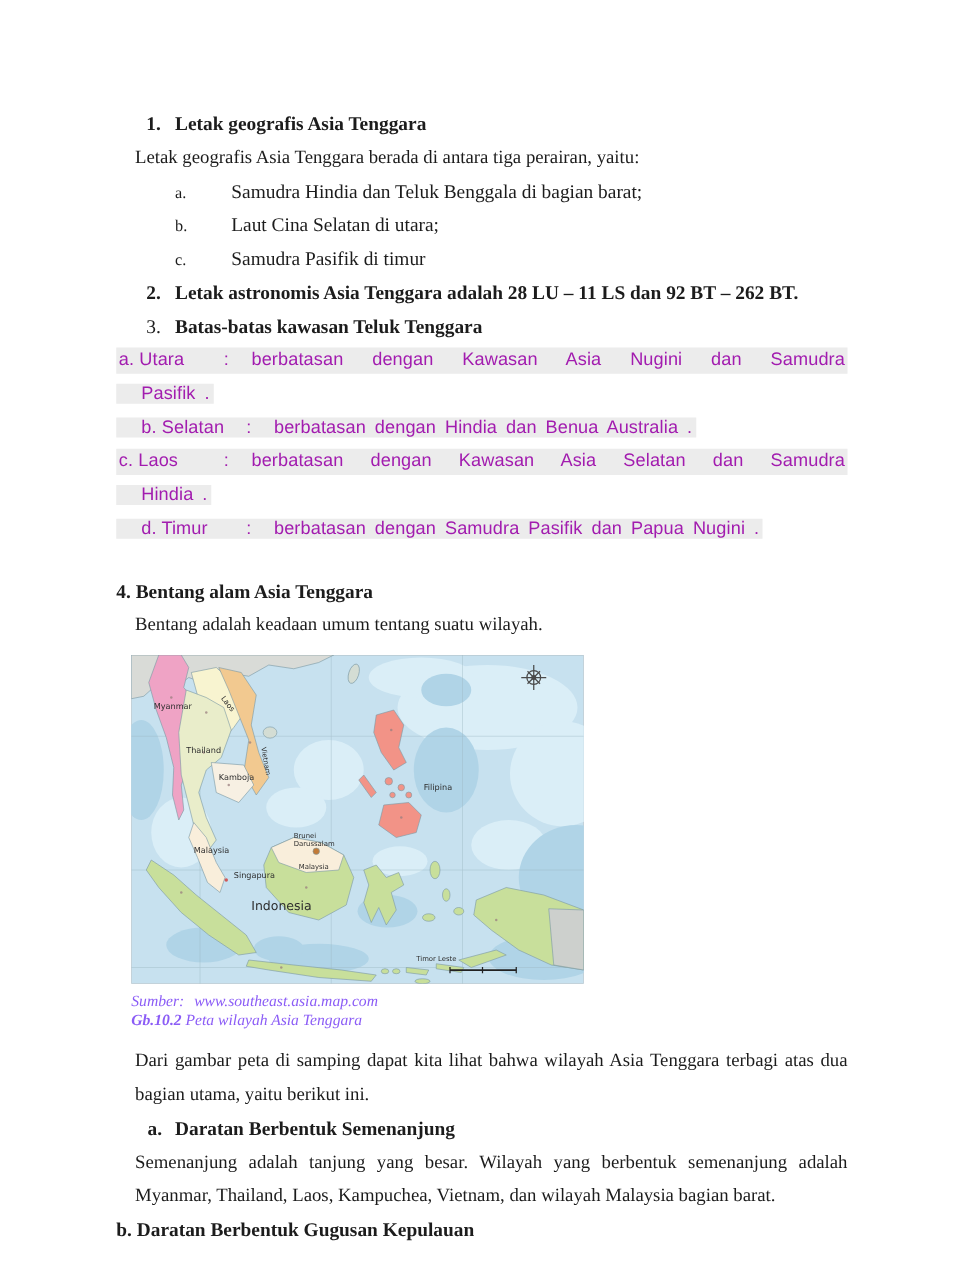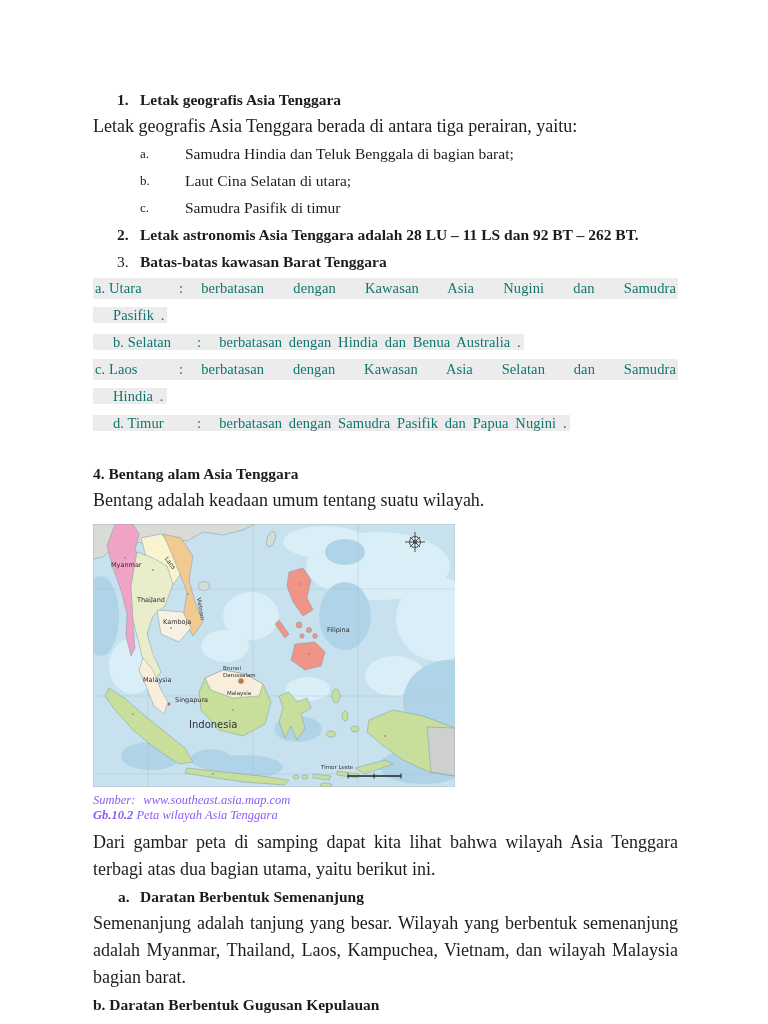--- a/index.html
+++ b/index.html
@@ -1,50 +1,50 @@
 <!DOCTYPE html>
 <html><head>
 <meta charset="utf-8">
 <style>
   html,body{margin:0;padding:0;background:#ffffff;}
   .canvas{width:768px;height:1024px;background:#ffffff;overflow:hidden;position:relative;
           font-family:"Liberation Serif", serif;color:#1c1c1c;}
   .page{padding:86px 90px 20px 93px;}
 
   
-  .body-text{font-size:18px;line-height:27px;}
+  .body-text{font-size:15px;line-height:27px;margin-left:15px;}
   .just{text-align:justify;}
 
   
   .h-row{display:flex;font-weight:bold;font-size:15.5px;line-height:27px;margin-left:24px;}
   .h-row .num{width:23px;flex:none;}
   .h-row.num-regular .num{font-weight:normal;}
   .h-plain{font-weight:bold;font-size:15.5px;line-height:27px;}
 
   
   .li-row{display:flex;font-size:15.5px;line-height:27px;margin-left:47px;}
   .li-row .letter{width:45px;flex:none;font-size:13px;}
 
   
   .ha-row{display:flex;font-weight:bold;font-size:15.5px;line-height:27px;margin-left:25px;}
   .ha-row .num{width:22px;flex:none;}
 
   
   .hl-block{margin-top:3px;}
-  .hl-line{font-family:Liberation Serif, serif;font-size:14.5px;color:#0f766e;
+  .hl-line{font-family:Liberation Sans, sans-serif;font-size:14.5px;color:#a21caf;
            line-height:21px;height:21px;margin-bottom:6px;letter-spacing:.1px;}
   .hl-line .lbl{display:inline-block;min-width:84px;}
   .hl-line .colon{margin-right:18px;}
   .hl-line .body{word-spacing:3px;}
   .hl-line.full{display:flex;background:#ececec;padding:0 2px;}
   .hl-line.full .body{flex:1;text-align:justify;text-align-last:justify;}
   .hl-line.partial .wrap{background:#ececec;padding:0 3px 0 20px;}
 
   
-  figure{margin:0;}
+  figure{margin:12px;}
   .map-figure{margin-top:10px;}
   .map-frame{width:362px;height:263px;}
   .map-captions{font-size:12.5px;line-height:15px;color:#8b5cf6;font-style:italic;margin-top:2px;}
   .map-captions .fig-no{font-weight:bold;}
   .map-captions .src-label{margin-right:8px;}
 
   .mt-gap{margin-top:26px;}
   .after-map{margin-top:6px;}
 </style>
 </head>
@@ -73,21 +73,21 @@
       <span>Samudra Pasifik di timur</span>
     </div>
 
     <div class="h-row">
       <span class="num">2.</span>
       <span>Letak astronomis Asia Tenggara adalah 28 LU – 11 LS dan 92 BT – 262 BT.</span>
     </div>
 
     <div class="h-row num-regular">
       <span class="num">3.</span>
-      <span>Batas-batas kawasan Barat Tenggara</span>
+      <span>Batas-batas kawasan Teluk Tenggara</span>
     </div>
 
     <div class="hl-block">
       <div class="hl-line full">
         <span class="lbl">a. Utara</span>
         <span class="colon">:</span>
         <span class="body">berbatasan dengan Kawasan Asia Nugini dan Samudra</span>
       </div>
       <div class="hl-line partial">
         <span class="wrap"><span class="body">Pasifik .</span></span>

